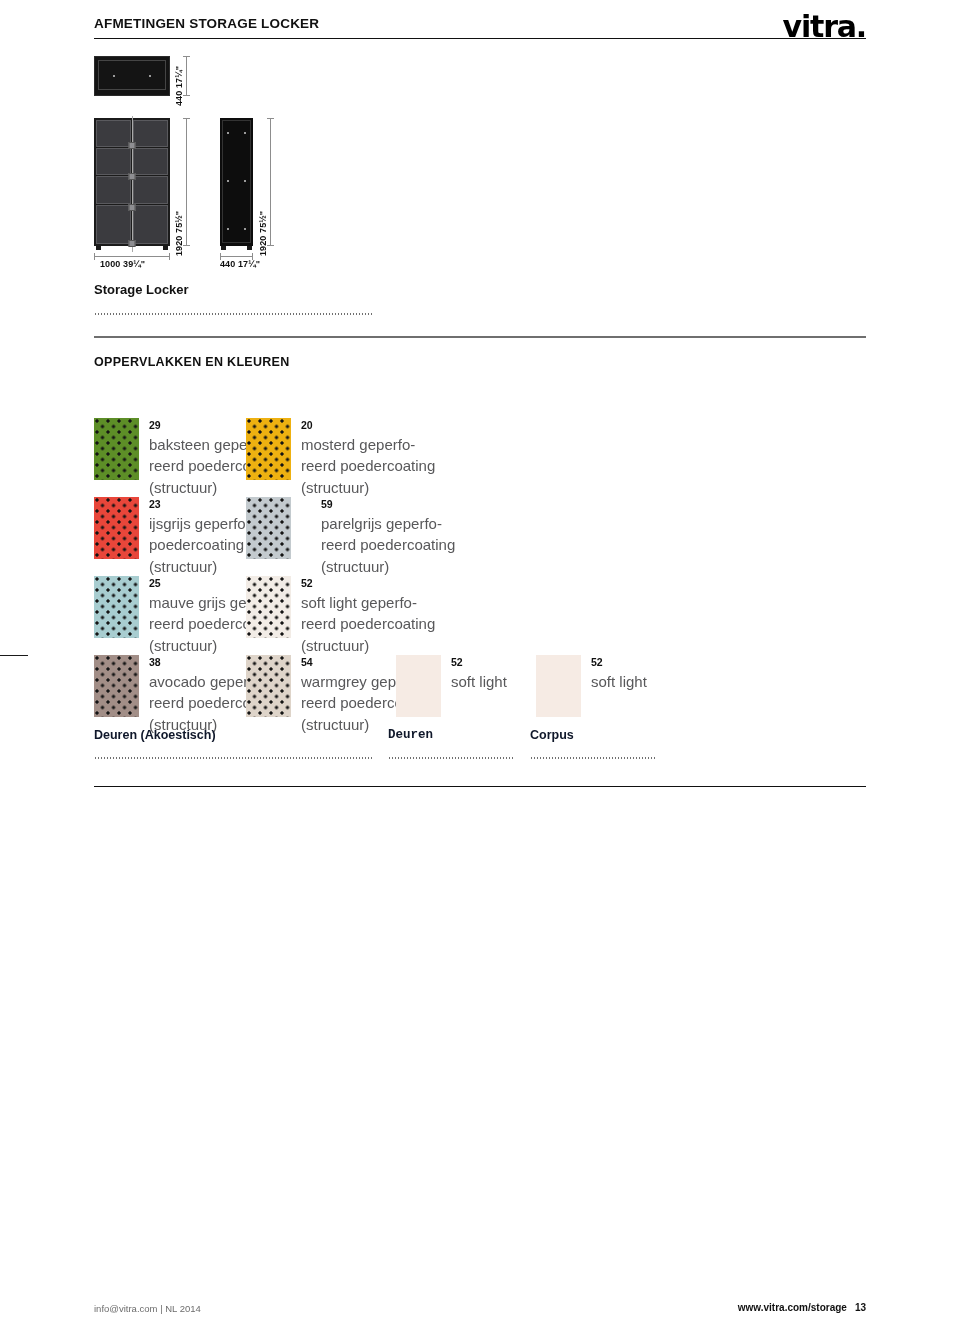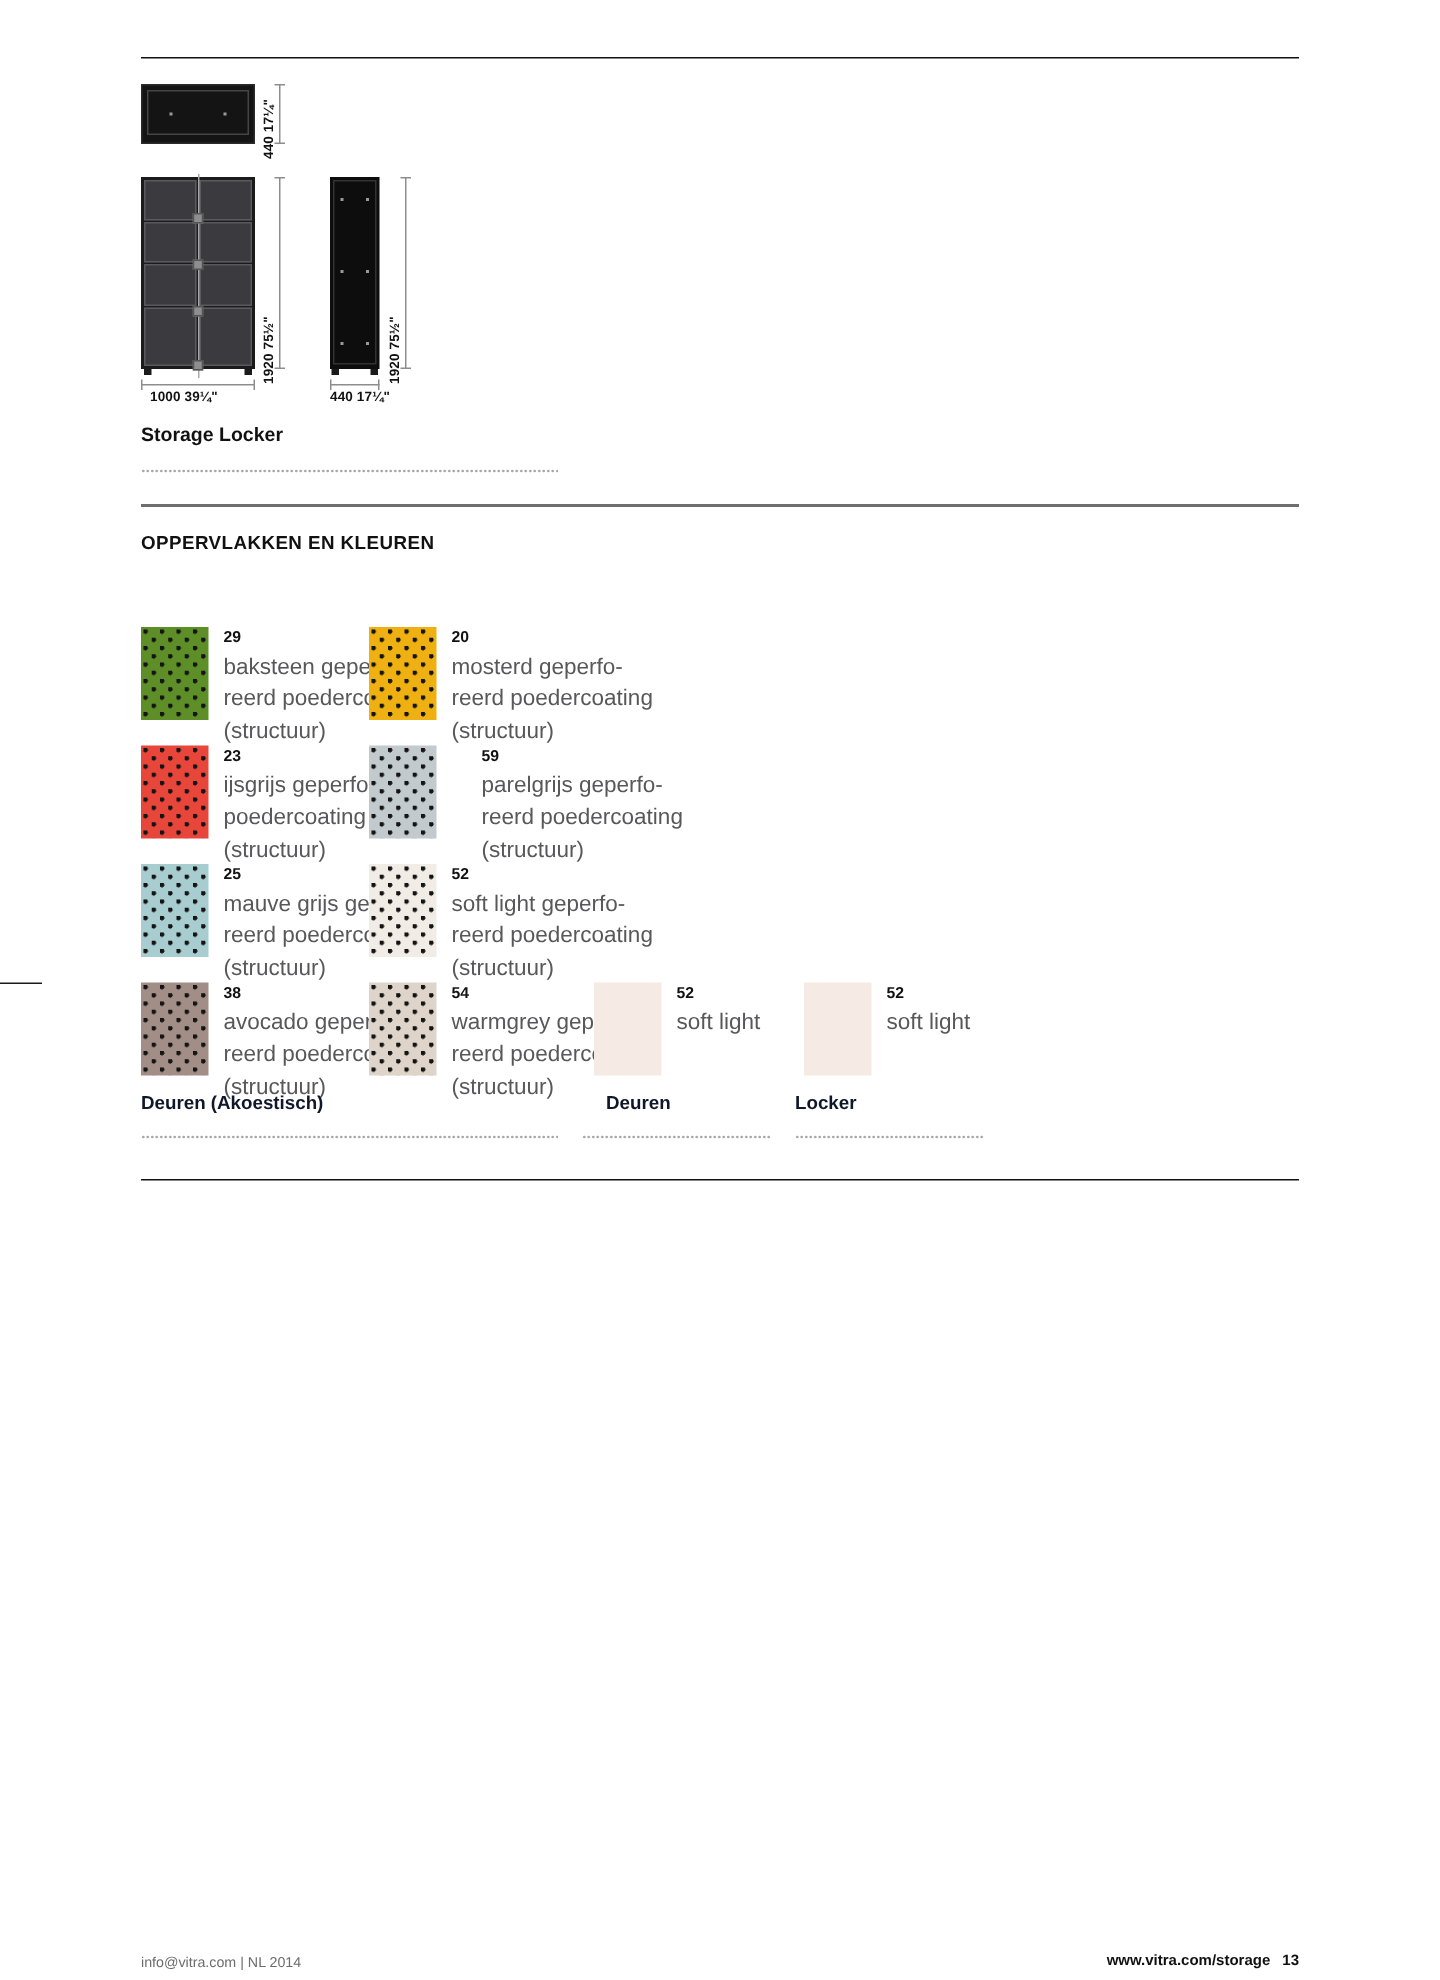--- a/index.html
+++ b/index.html
@@ -317,20 +317,24 @@
     color: #111;
     white-space: nowrap;
   }
   .footer-right .pg { margin-left: 8px; }
 </style>
 </head>
 <body>
 
 <div class="page">
 
+  <div class="header">
+    <div class="header-title">AFMETINGEN STORAGE LOCKER</div>
+    <div class="brand">vitra.</div>
+  </div>
   <div class="header-rule"></div>
 
   <div class="drawings">
 
     <div class="dw-topview">
       <div class="dw-topview-inner"></div>
     </div>
     <div class="vdim" style="left:92px; top:0; height:40px;"></div>
     <div class="vlabel" style="left:90px; top:40px;">440 17¼"</div>
 
@@ -508,24 +512,24 @@
       <div class="swatch-text">
         <div class="swatch-code">52</div>
         <div class="swatch-desc">soft light</div>
       </div>
     </div>
   </div>
 
   <div class="cat-label" style="left:94px; top:728px;">Deuren (Akoestisch)</div>
   <div class="dotted" style="left:94px; top:757px; width:278px;"></div>
 
-  <div class="cat-label" style="left:404px; top:728px;">Deuren</div>
+  <div class="cat-label" style="left:388px; top:728px;font-family:Liberation Mono, monospace;">Deuren</div>
   <div class="dotted" style="left:388px; top:757px; width:126px;"></div>
 
-  <div class="cat-label" style="left:530px; top:728px;">Locker</div>
+  <div class="cat-label" style="left:530px; top:728px;">Corpus</div>
   <div class="dotted" style="left:530px; top:757px; width:126px;"></div>
 
   <div class="grey-rule" style="left:94px; top:786px; width:772px; height:1px; background:#111;"></div>
 
   <div class="footer-left">info@vitra.com | NL 2014</div>
   <div class="footer-right">
     <span>www.vitra.com/storage</span><span class="pg">13</span>
   </div>
 
 </div>

